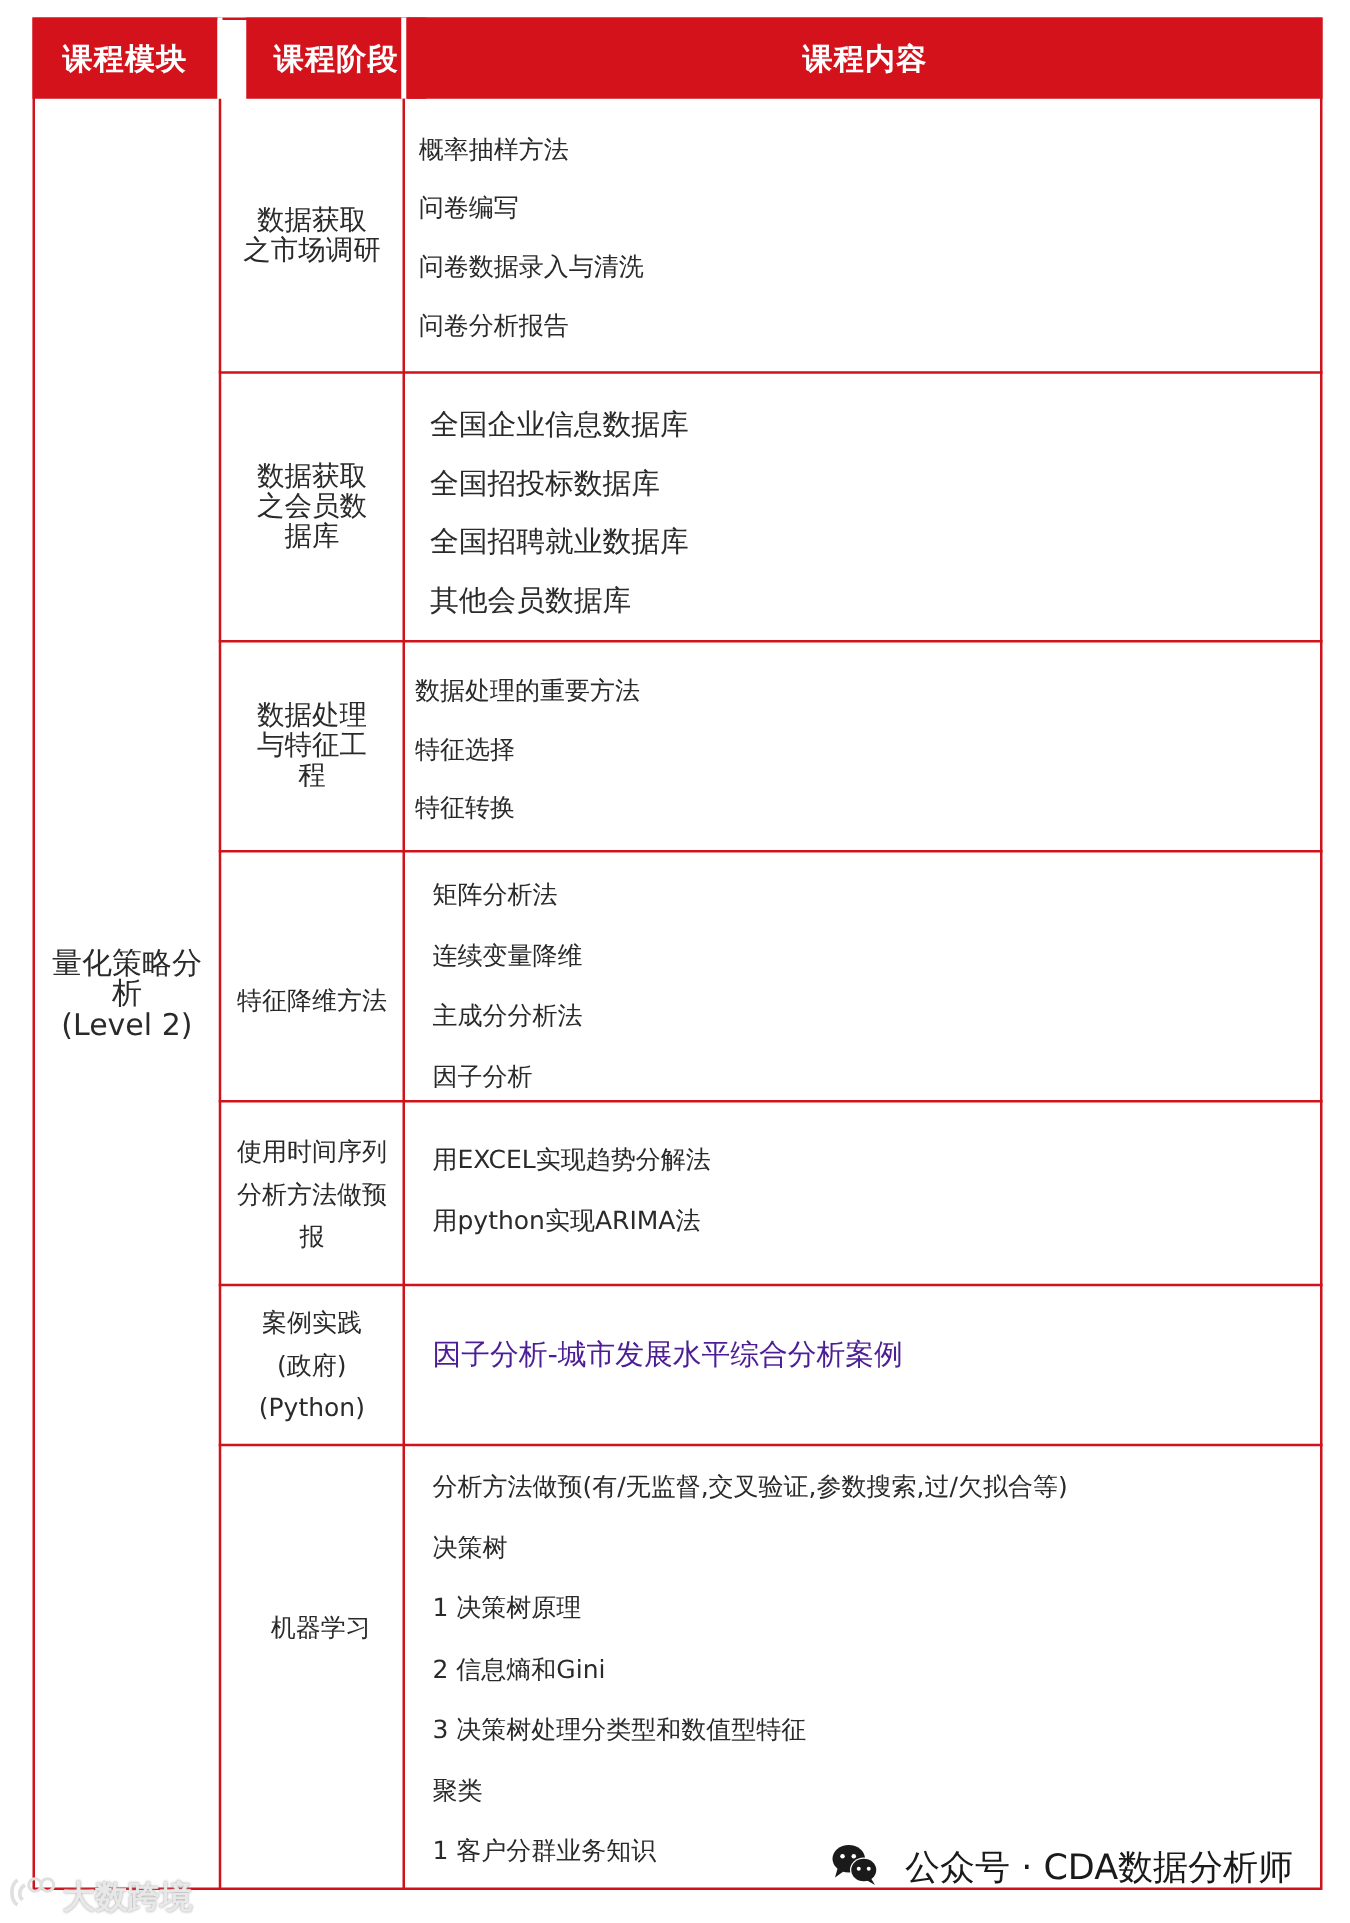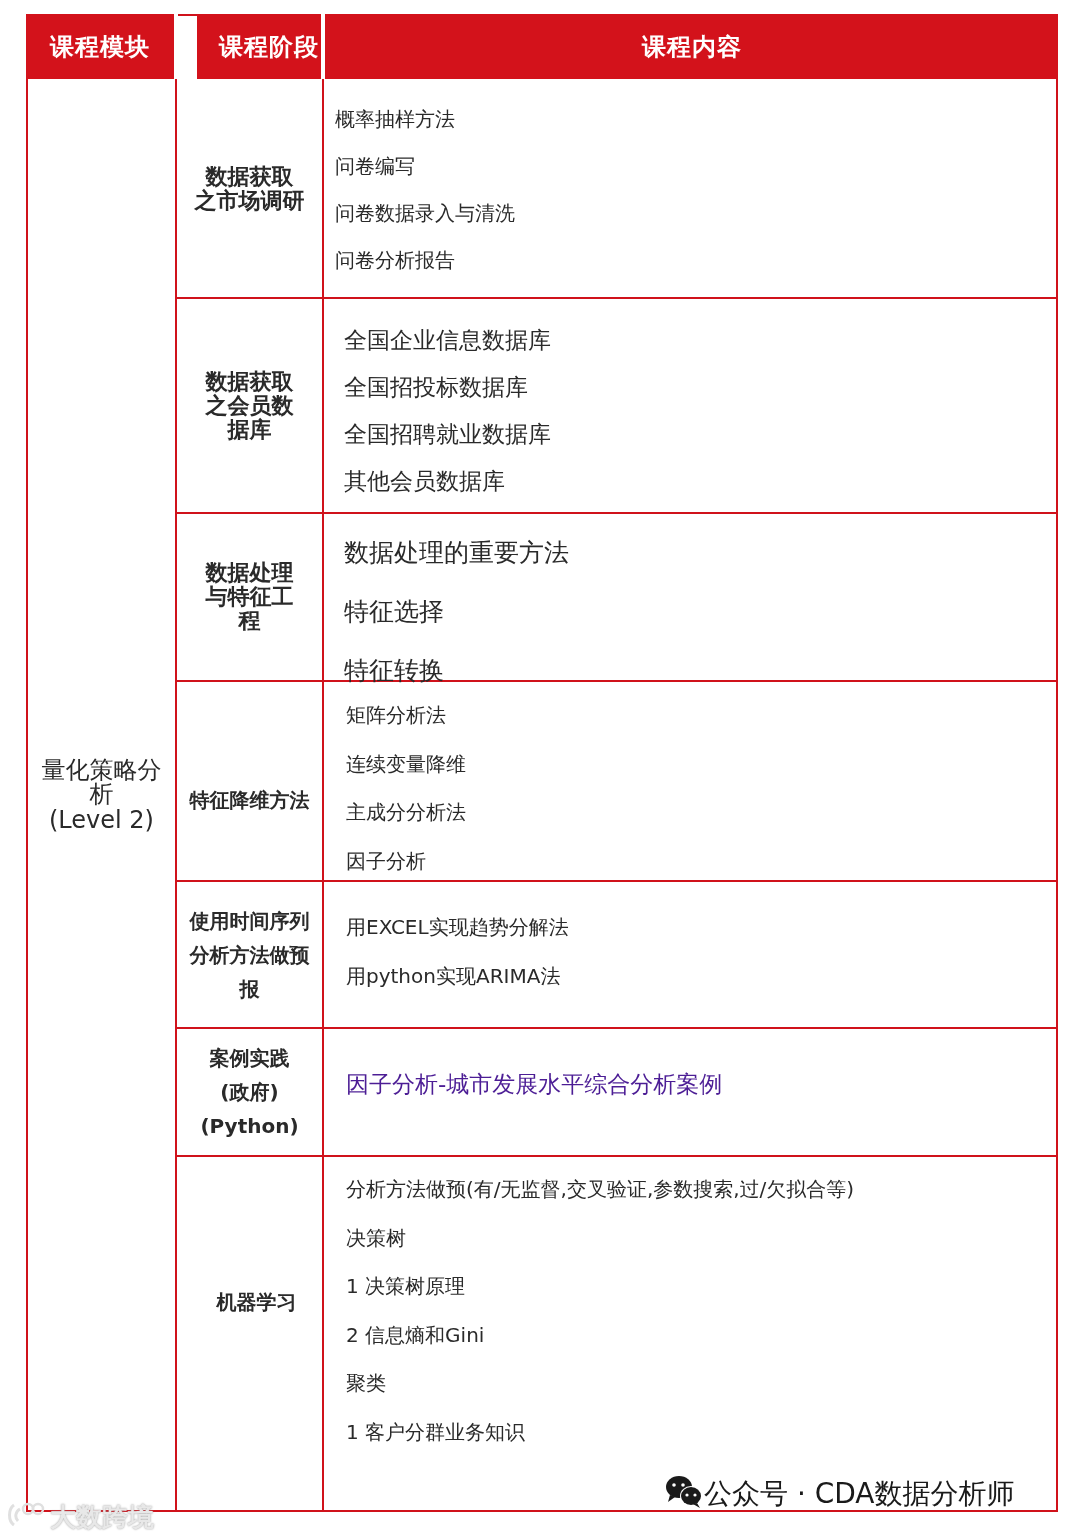--- a/index.html
+++ b/index.html
@@ -22,36 +22,36 @@
     }
     .hdr span { letter-spacing: 1px; }
     .vline { position: absolute; width: 2px; background: #d0121b; }
     .vline.white { background: #ffffff; width: 4px; }
     .hline { position: absolute; height: 2px; background: #d0121b; }
     .cell {
       position: absolute; box-sizing: border-box;
       display: flex; align-items: center; justify-content: center;
       text-align: center;
     }
-    .stage { font-size: 22px; line-height: 24px; color: #2a2a2a; padding: 0 4px; font-weight: bold; }
+    .stage { font-size: 22px; line-height: 24px; color: #2a2a2a; padding: 0 4px; }
     .stage.small { font-size: 20px; line-height: 34px; }
     .content {
       position: absolute; box-sizing: border-box;
       display: flex; flex-direction: column; justify-content: flex-start;
     }
     .item { white-space: nowrap; color: #2a2a2a; }
     .watermark-left {
       position: absolute; left: 6px; top: 1500px; font-size: 26px;
       color: #e8e8e8; font-weight: bold;
       text-shadow: 0 0 2px #999;
       display: flex; align-items: center; gap: 4px;
     }
     .watermark-right {
       position: absolute; left: 664px; top: 1474px; height: 40px;
-      display: flex; align-items: center; gap: 0;
+      display: flex; align-items: center; gap: 20px;
       font-size: 28px; color: #1a1a1a;
     }
   </style>
 </head>
 <body>
 
 <div class="table"></div>
 
 <div class="hdr" style="left:26px;width:148px;">
   <span>课程模块</span>
@@ -103,21 +103,21 @@
   <div class="item">全国招投标数据库</div>
   <div class="item">全国招聘就业数据库</div>
   <div class="item">其他会员数据库</div>
 </div>
 
 <div class="cell stage" style="left:177px;top:514px;width:145px;height:166px;flex-direction:column;">
   <div>数据处理</div>
   <div>与特征工</div>
   <div>程</div>
 </div>
-<div class="content" style="left:344px;top:529px;font-size:25px;line-height:47px;gap:12px;">
+<div class="content" style="left:332px;top:529px;font-size:20px;line-height:47px;">
   <div class="item">数据处理的重要方法</div>
   <div class="item">特征选择</div>
   <div class="item">特征转换</div>
 </div>
 
 <div class="cell stage small" style="left:177px;top:682px;width:145px;height:236px;flex-direction:column;">
   <div>特征降维方法</div>
 </div>
 <div class="content" style="left:346px;top:691px;font-size:20px;line-height:48.5px;">
   <div class="item">矩阵分析法</div>
@@ -146,20 +146,21 @@
 </div>
 
 <div class="cell stage small" style="left:177px;top:1157px;width:159px;height:290px;flex-direction:column;">
   <div>机器学习</div>
 </div>
 <div class="content" style="left:346px;top:1165px;font-size:20px;line-height:48.5px;">
   <div class="item">分析方法做预(有/无监督,交叉验证,参数搜索,过/欠拟合等)</div>
   <div class="item">决策树</div>
   <div class="item">1 决策树原理</div>
   <div class="item">2  信息熵和Gini</div>
+  <div class="item">3  决策树处理分类型和数值型特征</div>
   <div class="item">聚类</div>
   <div class="item">1 客户分群业务知识</div>
 </div>
 
 <div class="watermark-left">
   <span>
     <svg width="40" height="28" viewBox="0 0 40 28">
       <path d="M8 4 C2 8 2 20 8 24 M12 20 C8 16 10 10 14 8" stroke="#e0e0e0" stroke-width="3" fill="none"></path>
       <circle cx="22" cy="8" r="5" stroke="#e0e0e0" stroke-width="2.5" fill="none"></circle>
       <circle cx="32" cy="8" r="5" stroke="#e0e0e0" stroke-width="2.5" fill="none"></circle>

